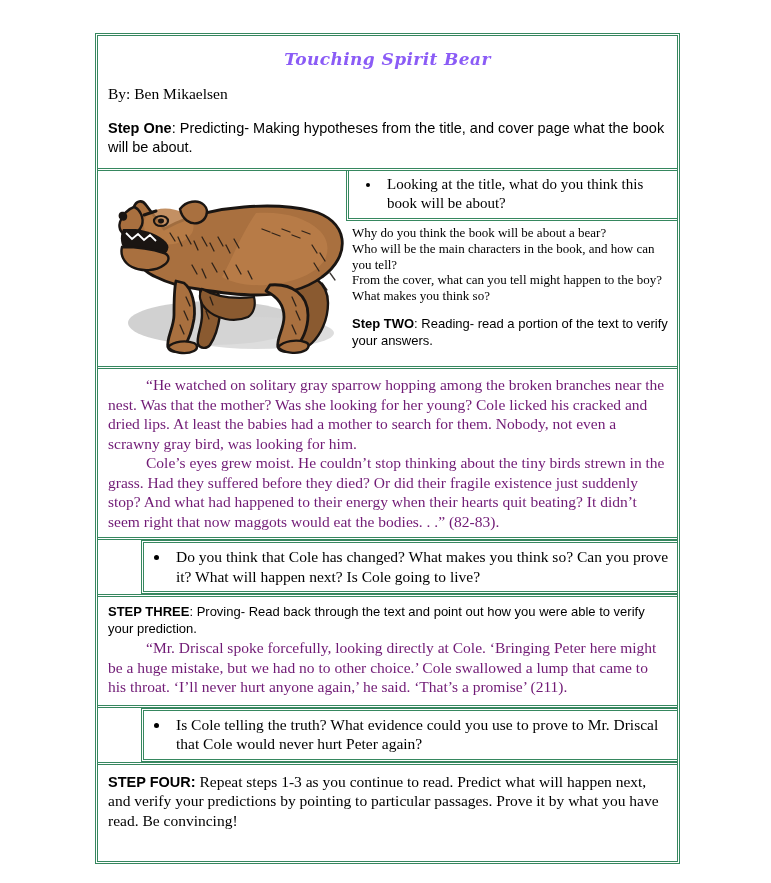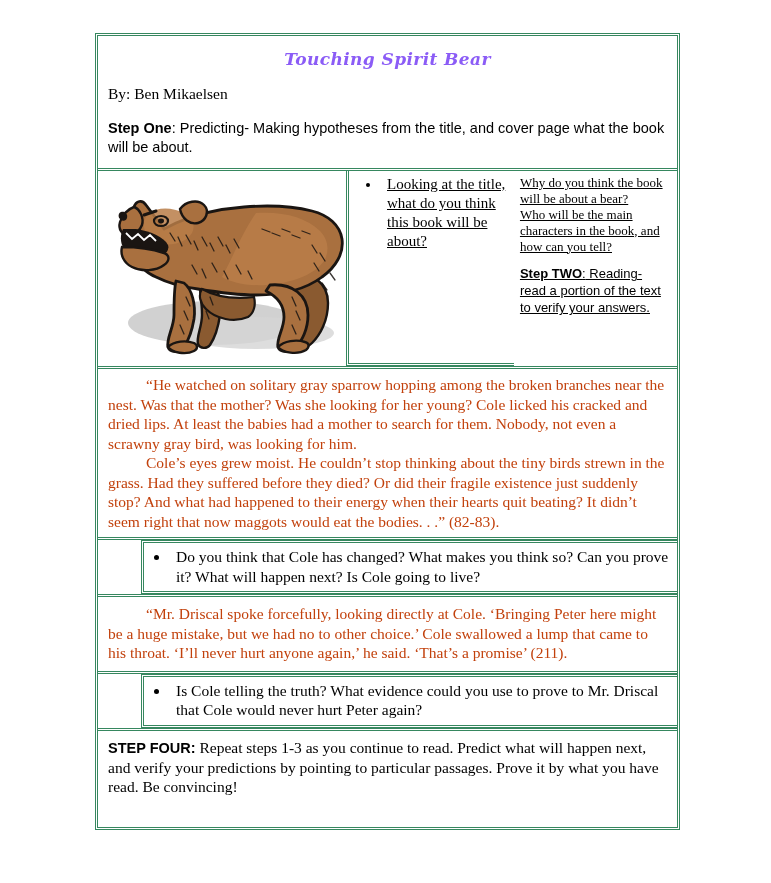--- a/index.html
+++ b/index.html
@@ -91,22 +91,21 @@
     width: 244px;
     height: 190px;
   }
   #bear-art svg { display: block; width: 100%; height: 100%; }
 
   #qa-cell {
     flex: 1 1 auto;
     position: relative;
     border-left: 0;
     display: flex;
-    flex-direction: row;
-    text-decoration: underline;
+    flex-direction: column;
   }
   #bullet-subcell {
     border: 3px double #36875f;
     border-top: 0;
     border-right: 0;
     box-sizing: border-box;
     padding: 4px 6px 5px 6px;
   }
   #prose-subcell {
     padding: 4px 8px 6px 6px;
@@ -134,21 +133,21 @@
   }
   .gap { height: 12px; }
 
   
   .passage-cell {
     padding: 6px 10px 6px 10px;
   }
   .passage-p {
     font-size: 15.5px;
     line-height: 1.26;
-    color: #c2410c;
+    color: #701a75;
     margin: 0;
     text-indent: 38px;
   }
 
   
   .indent-row {
     display: flex;
     gap: 22px;
   }
   .indent-spacer {
@@ -294,20 +293,21 @@
 
     <div id="qa-cell">
       <div id="bullet-subcell">
         <ul class="q-list">
           <li>Looking at the title, what do you think this book will be about?</li>
         </ul>
       </div>
       <div id="prose-subcell">
         <p class="prose-line">Why do you think the book will be about a bear?</p>
         <p class="prose-line">Who will be the main characters in the book, and how can you tell?</p>
+        <p class="prose-line">From the cover, what can you tell might happen to the boy?  What makes you think so?</p>
         <div class="gap"></div>
         <p class="step-head"><b>Step TWO</b><span>:</span><span>  Reading- read a portion of the text to verify your answers.</span></p>
       </div>
     </div>
   </div>
 
   <div class="row">
     <div class="passage-cell">
       <p class="passage-p">“He watched on solitary gray sparrow hopping among the broken branches near the nest.  Was that the mother?  Was she looking for her young?  Cole licked his cracked and dried lips.  At least the babies had a mother to search for them.  Nobody, not even a scrawny gray bird, was looking for him.</p>
       <p class="passage-p">Cole’s eyes grew moist.  He couldn’t stop thinking about the tiny birds strewn in the grass.  Had they suffered before they died?  Or did their fragile existence just suddenly stop?  And what had happened to their energy when their hearts quit beating?  It didn’t seem right that now maggots would eat the bodies. . .” (82-83).</p>
@@ -318,20 +318,21 @@
     <div class="indent-spacer"></div>
     <div class="indent-box">
       <ul class="q-list">
         <li>Do you think that Cole has changed?  What makes you think so?  Can you prove it?  What will happen next?  Is Cole going to live?</li>
       </ul>
     </div>
   </div>
 
   <div class="row">
     <div class="step-cell">
+      <p class="step-head"><b>STEP THREE</b><span>:</span><span>  Proving- Read back through the text and point out how you were able to verify your prediction.</span></p>
       <p class="passage-p">“Mr. Driscal spoke forcefully, looking directly at Cole.  ‘Bringing Peter here might be a huge mistake, but we had no to other choice.’  Cole swallowed a lump that came to his throat.  ‘I’ll never hurt anyone again,’ he said.  ‘That’s a promise’ (211).</p>
     </div>
   </div>
 
   <div class="row indent-row">
     <div class="indent-spacer"></div>
     <div class="indent-box">
       <ul class="q-list">
         <li>Is Cole telling the truth?  What evidence could you use to prove to Mr. Driscal that Cole would never hurt Peter again?</li>
       </ul>

